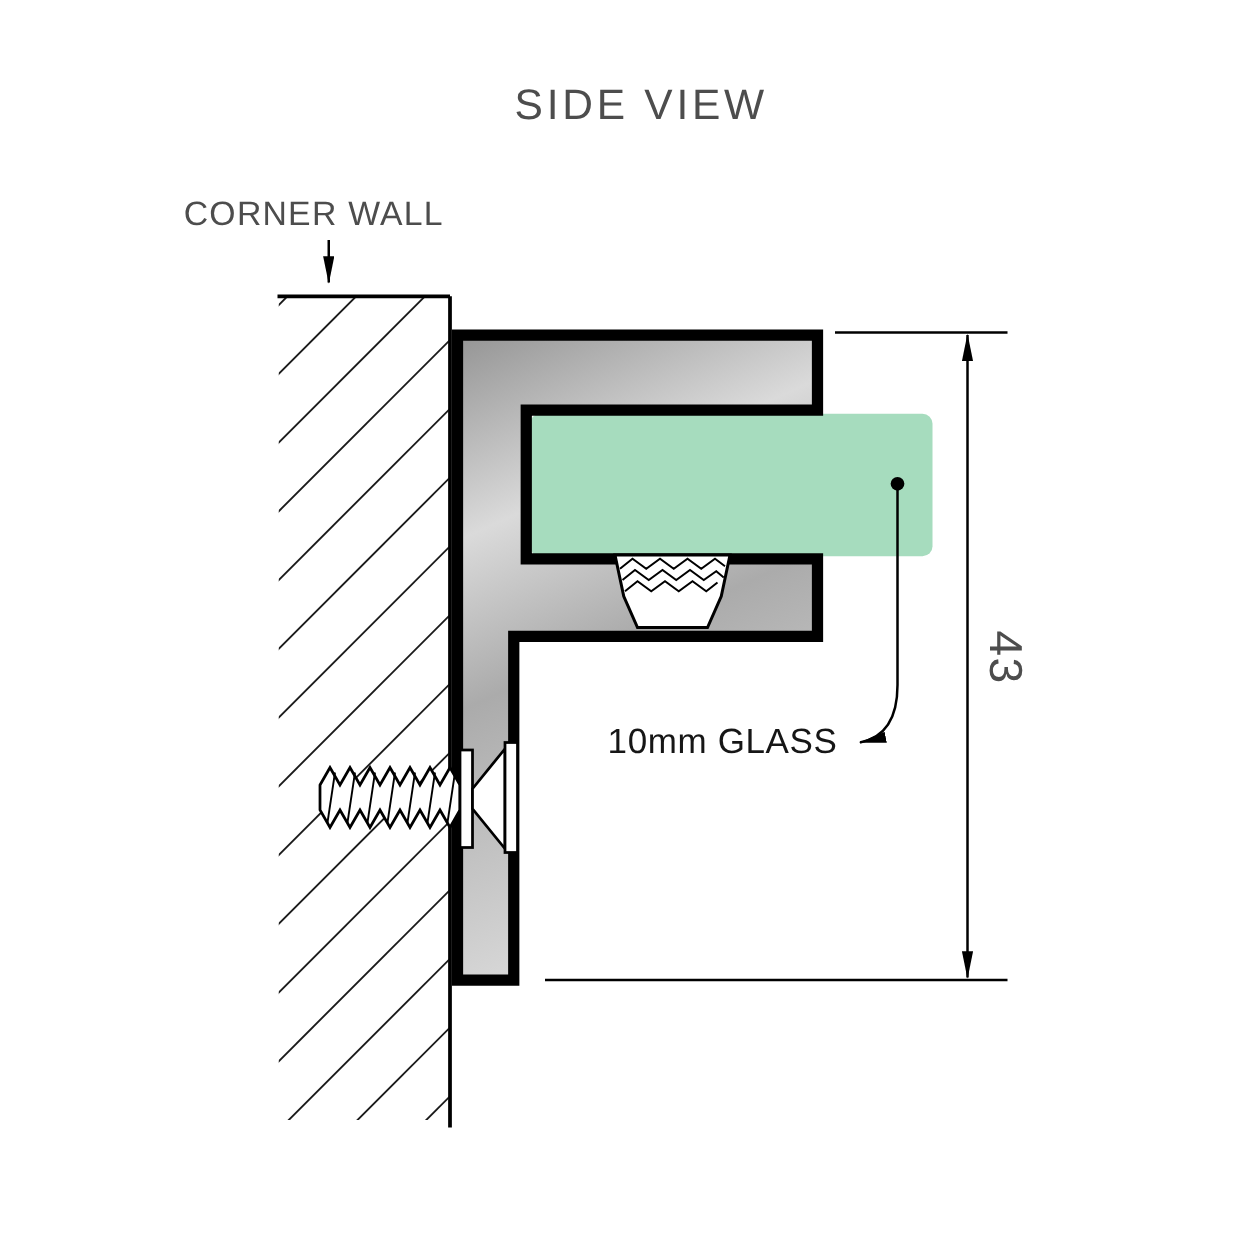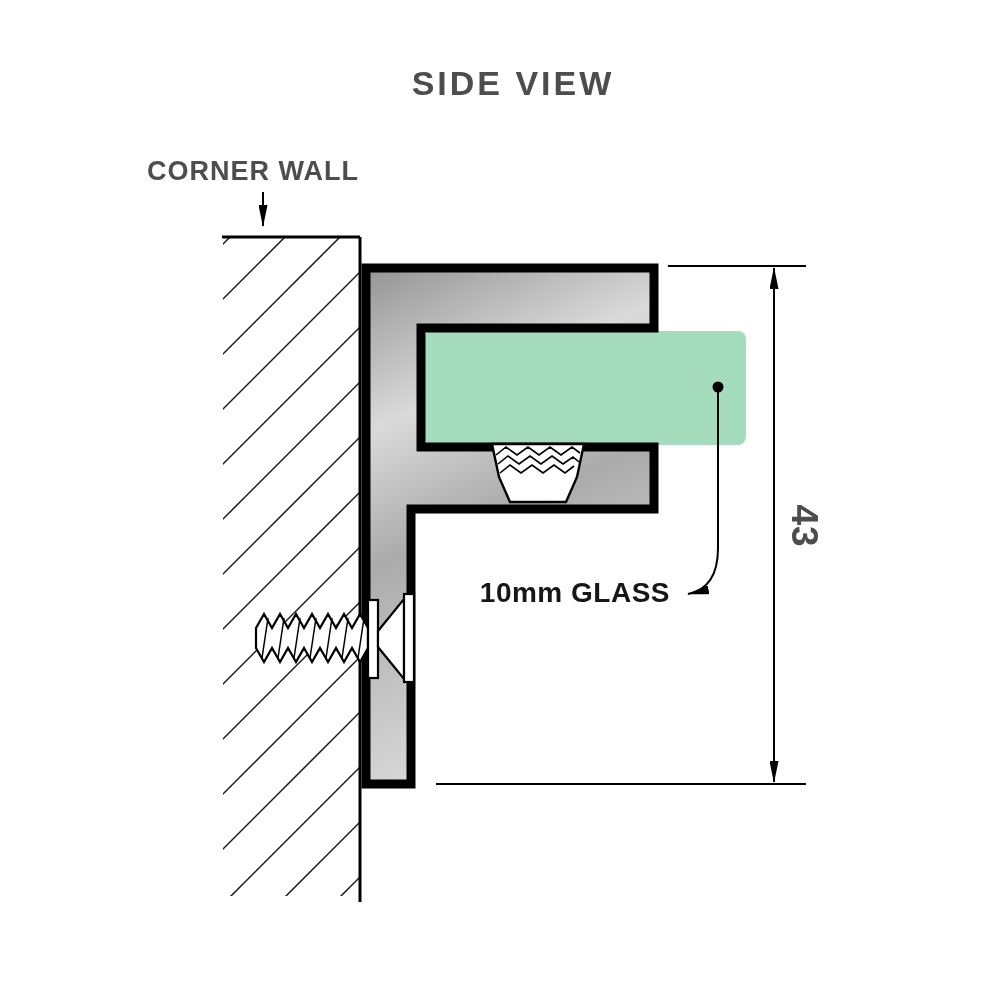--- a/index.html
+++ b/index.html
@@ -2,21 +2,20 @@
 <html><head>
 <meta charset="utf-8">
 <style>
   html,body{margin:0;padding:0;background:#ffffff;}
   .canvas{
     position:relative;
     width:840px;height:1000px;
     background:#ffffff;
     font-family:"Liberation Sans", sans-serif;
     overflow:hidden;
-    font-weight:bold;
   }
   svg text{font-family:"Liberation Sans", sans-serif;}
   .t-title{font-size:34px;letter-spacing:3px;}
   .t-wall{font-size:27px;letter-spacing:1px;}
   .t-glass{font-size:28px;letter-spacing:.5px;}
   .t-dim{font-size:37px;letter-spacing:1px;}
   .thin{stroke:#1a1a1a;stroke-width:1.5;}
   .main{stroke:#000;stroke-width:3;fill:none;}
   .callout{stroke:#000;stroke-width:2;fill:none;}
   .part{stroke:#000;fill:#ffffff;}

